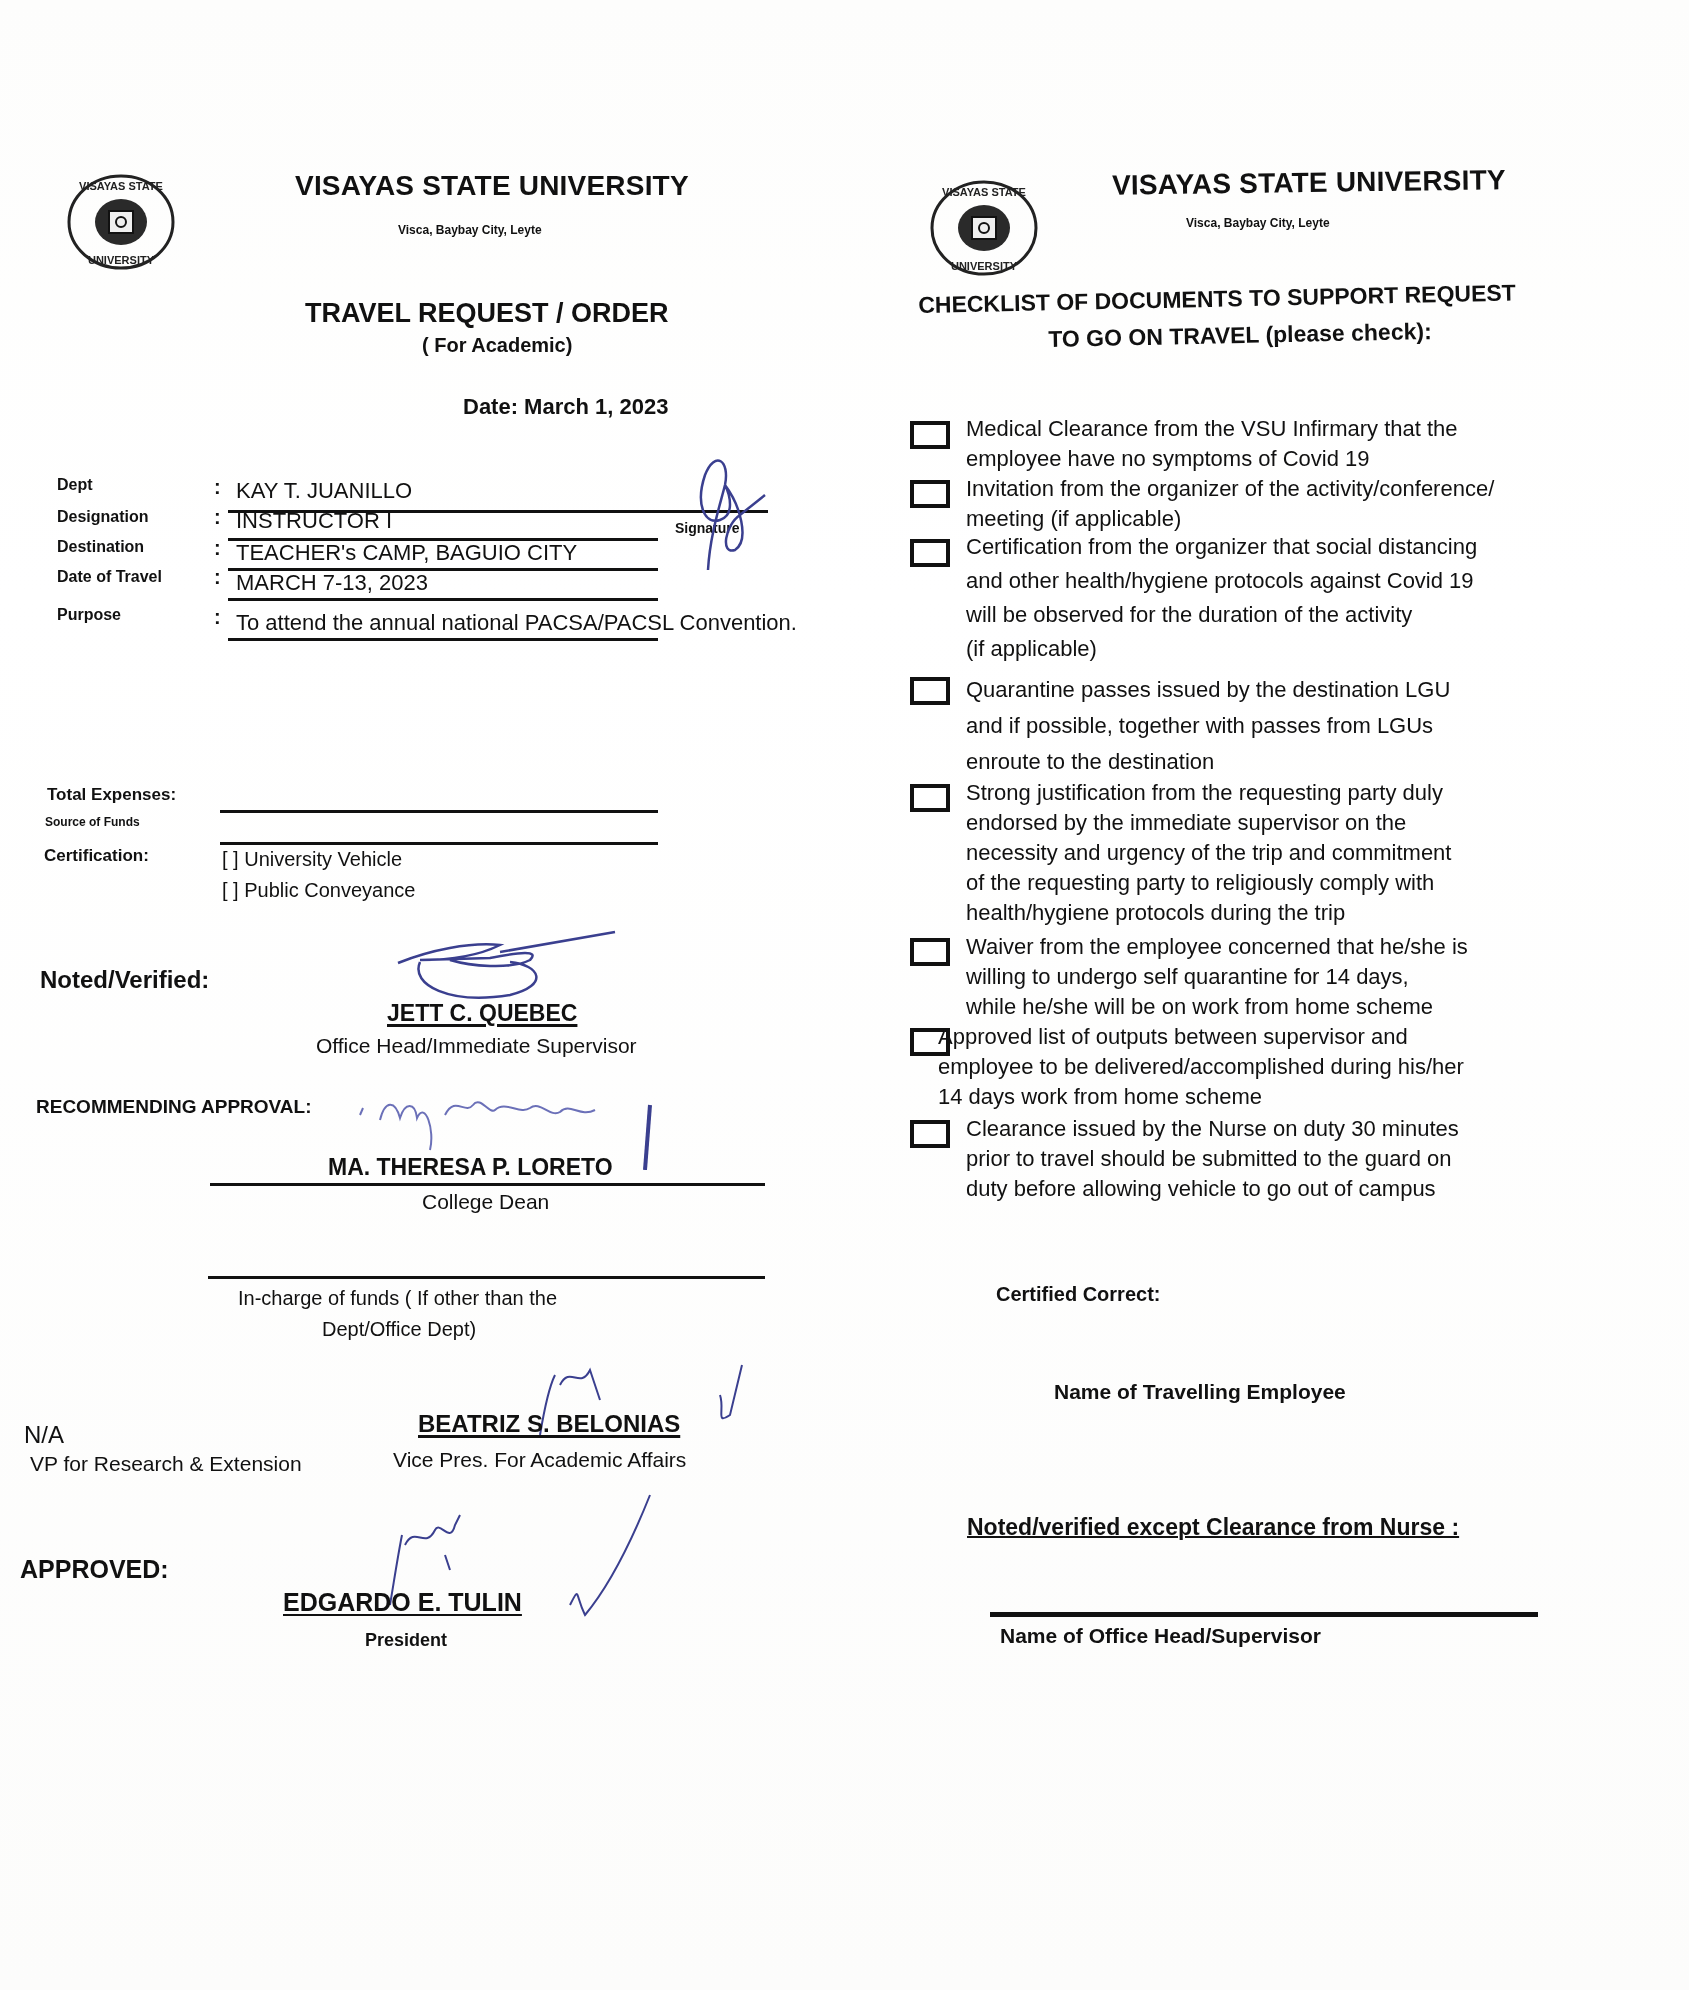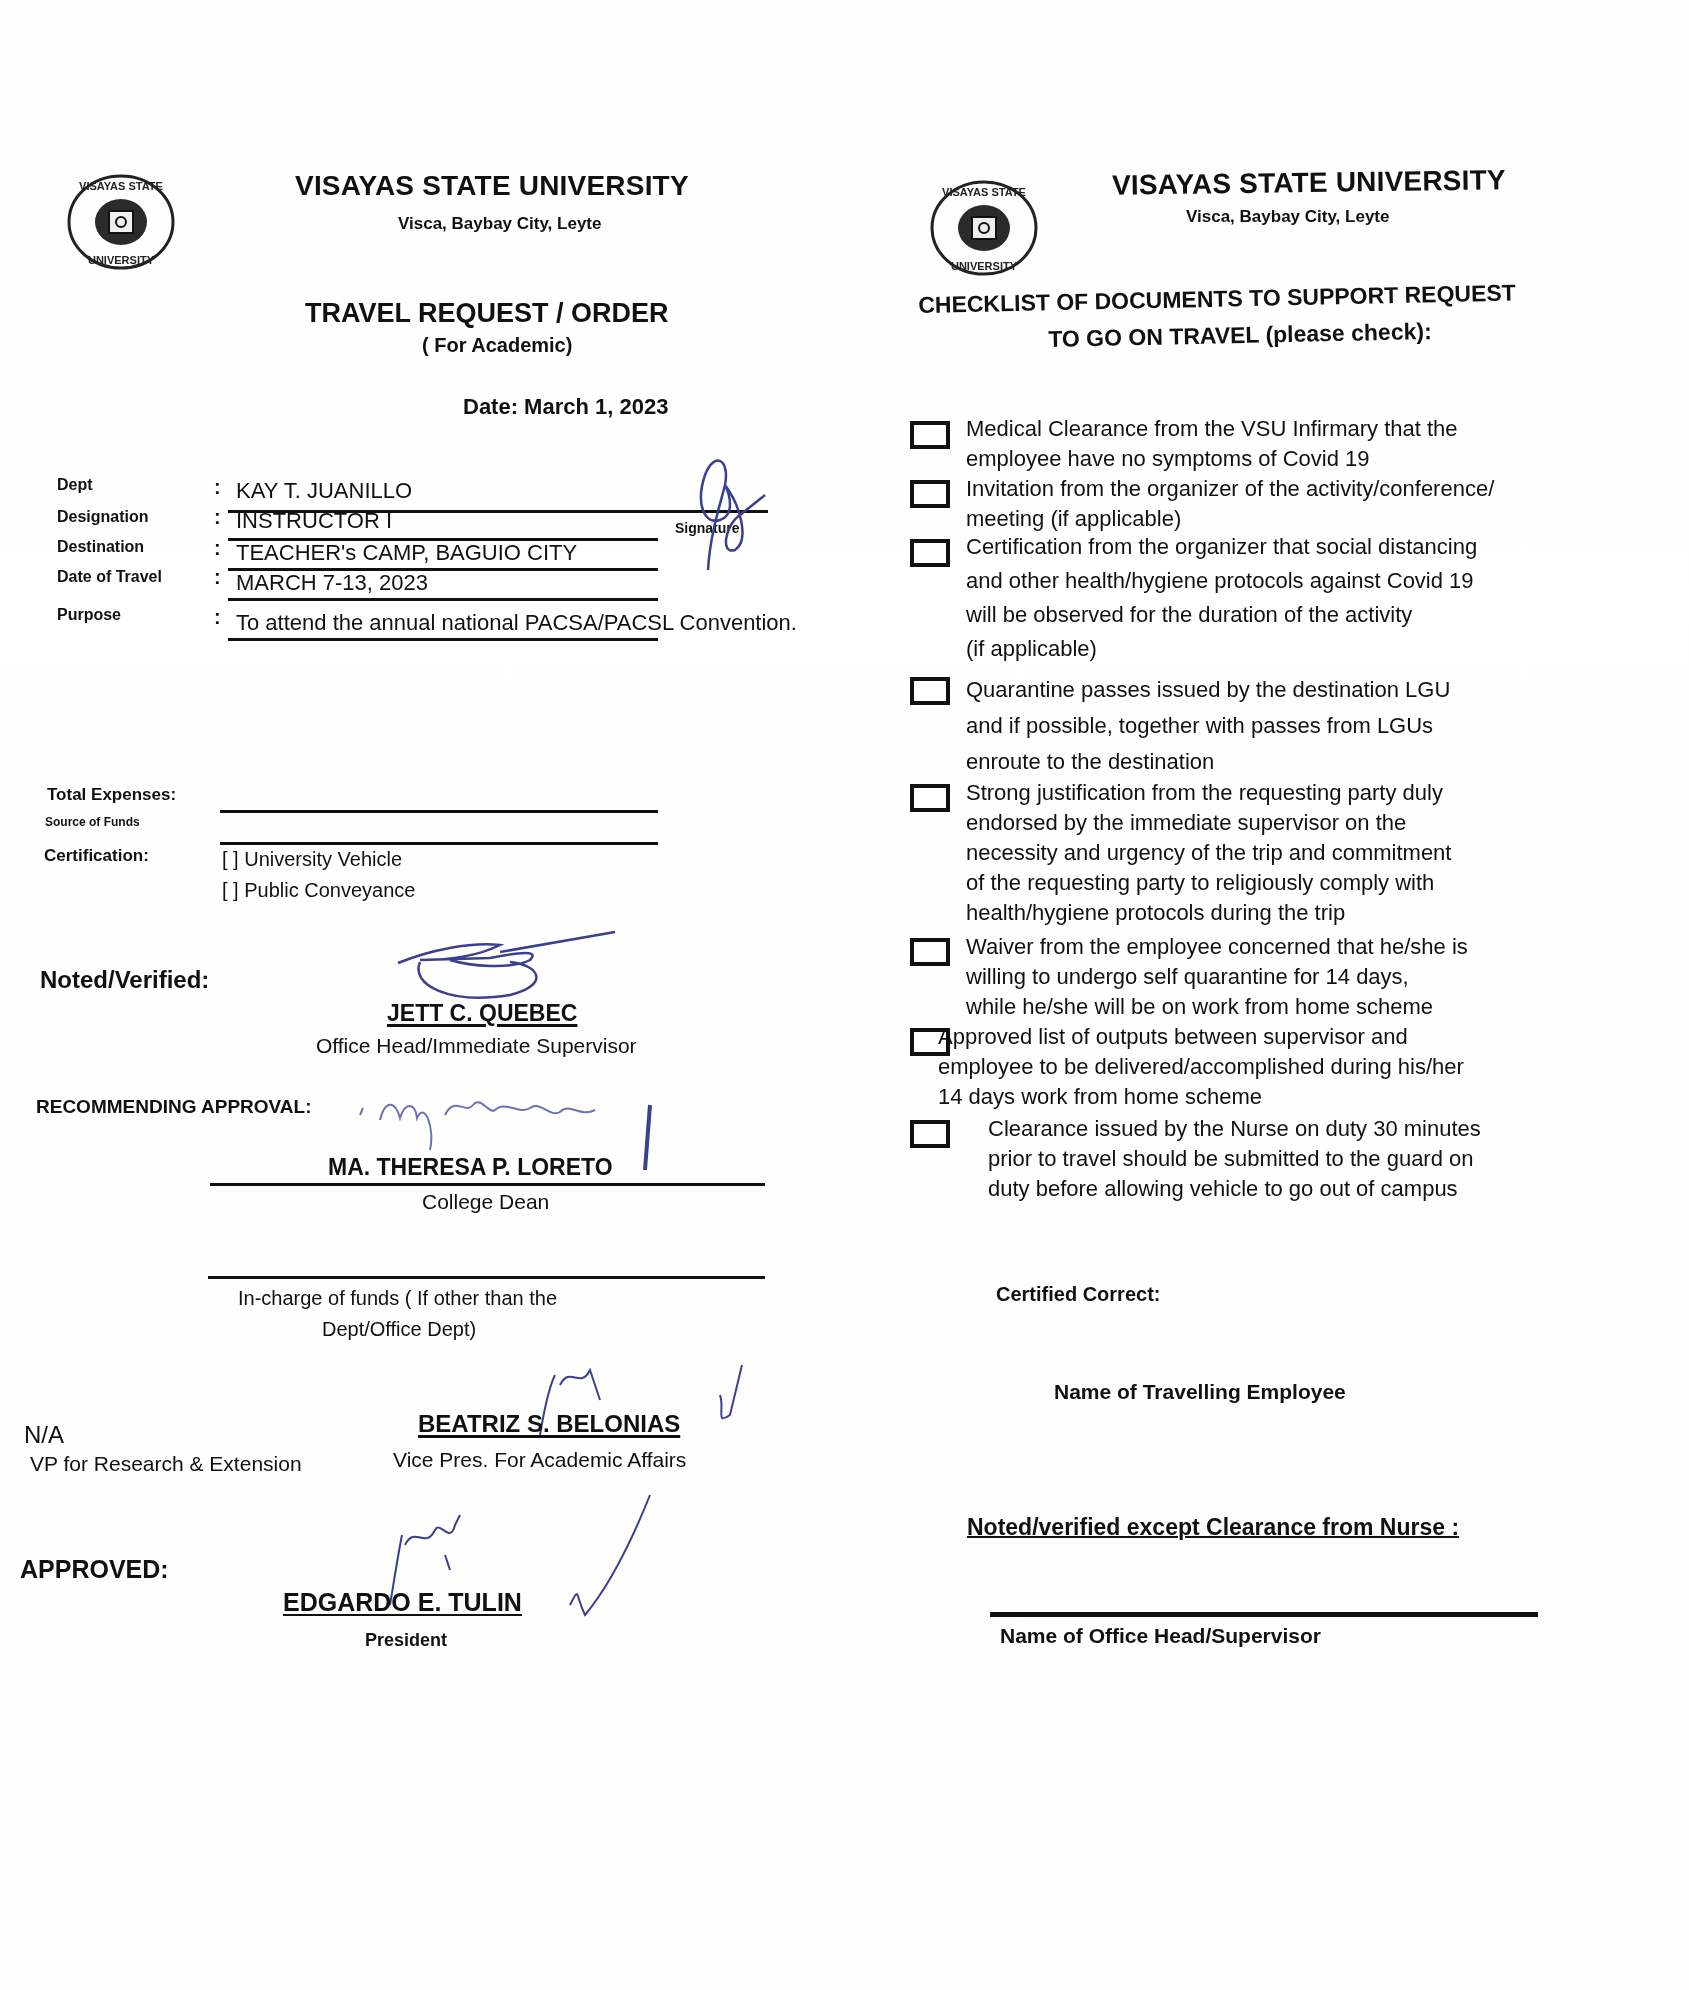--- a/index.html
+++ b/index.html
@@ -22,22 +22,23 @@
       position: absolute;
       width: 112px;
       height: 100px;
     }
     .uni-name {
       font-size: 28px;
       font-weight: bold;
       letter-spacing: 0.2px;
     }
     .uni-addr {
-      font-size: 17px;
-      font-weight: bold;
+      font-size: 12px;
+      font-weight: bold;
+      margin-top: 9px;
     }
     .line {
       position: absolute;
       height: 3px;
       background: #111;
     }
     .label-small {
       font-size: 16px;
       font-weight: bold;
     }
@@ -241,21 +242,21 @@
   </div>
 
   <div class="chk-box" style="left:910px;top:1028px;"></div>
   <div class="chk-text" style="left:938px;top:1022px;">
     <div>Approved list of outputs between supervisor and</div>
     <div>employee to be delivered/accomplished during his/her</div>
     <div>14 days work from home scheme</div>
   </div>
 
   <div class="chk-box" style="left:910px;top:1120px;"></div>
-  <div class="chk-text" style="left:988px;top:1114px;">
+  <div class="chk-text" style="left:966px;top:1114px;">
     <div>Clearance issued by the Nurse on duty 30 minutes</div>
     <div>prior to travel should be submitted to the guard on</div>
     <div>duty before allowing vehicle to go out of campus</div>
   </div>
 
   <div class="abs bold" style="left:996px;top:1283px;font-size:20px;">Certified Correct:</div>
   <div class="abs bold" style="left:1054px;top:1380px;font-size:21px;">Name of Travelling Employee</div>
 
   <div class="abs bold" style="left:967px;top:1514px;font-size:23px;text-decoration:underline;text-decoration-thickness:2px;">Noted/verified except Clearance from Nurse :</div>
 

